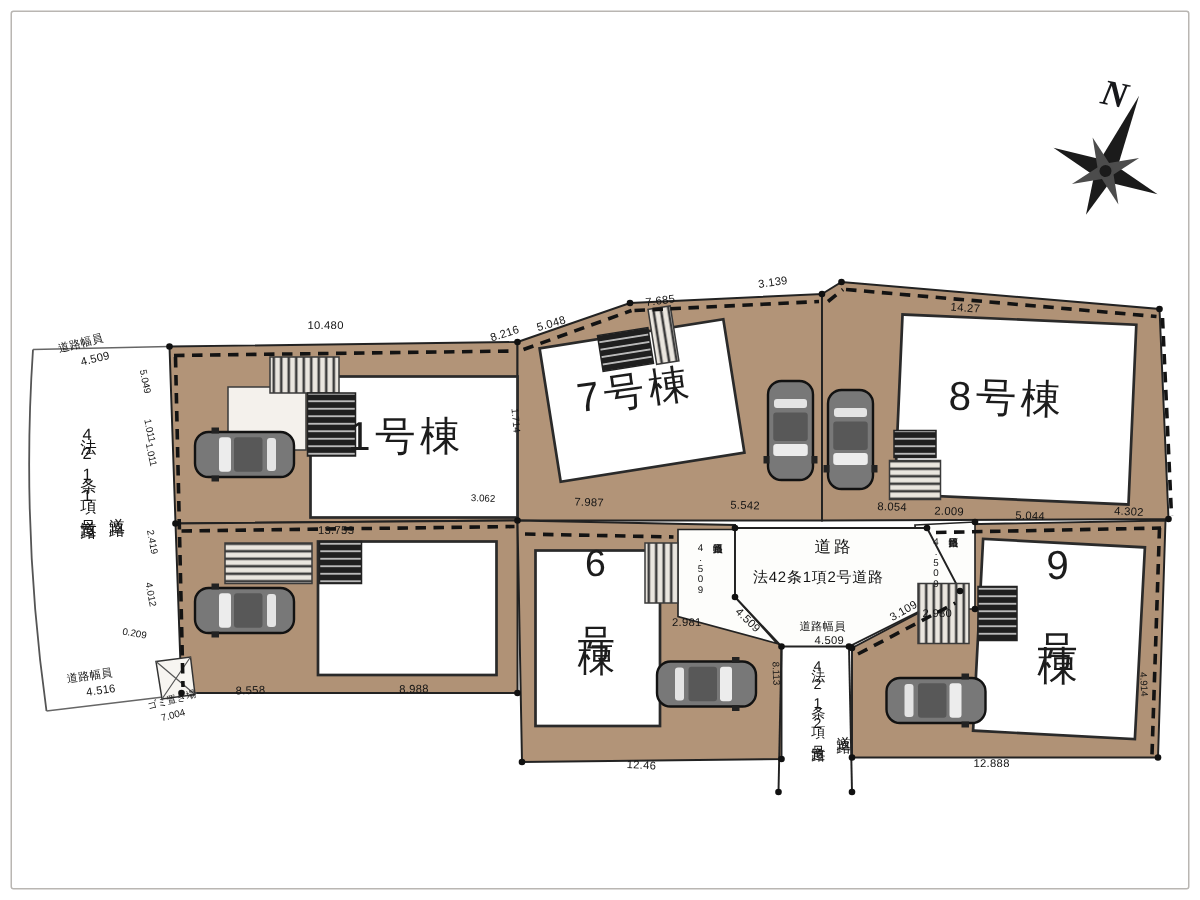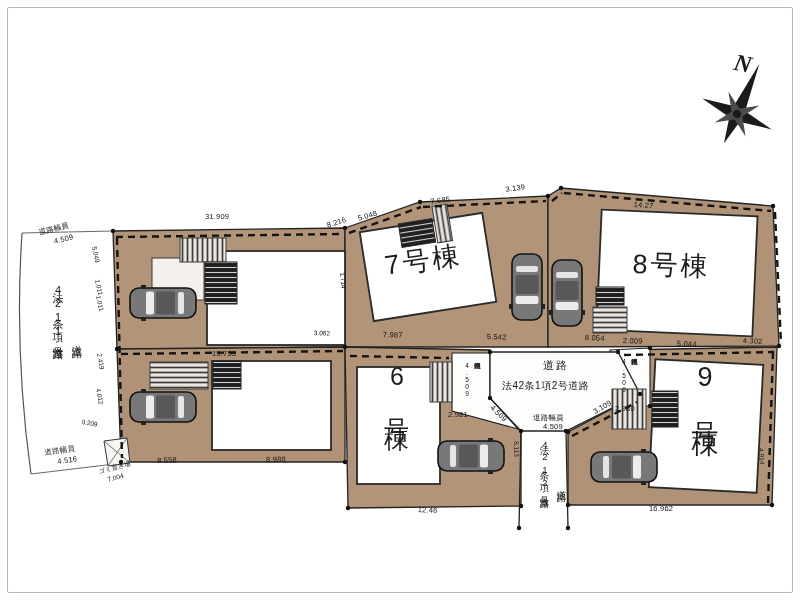--- a/index.html
+++ b/index.html
@@ -168,20 +168,21 @@
       <polygon points="0,24 5,0 -5,0"></polygon>
       <polygon points="24,0 0,5 0,-5"></polygon>
       <polygon points="-24,0 0,5 0,-5"></polygon>
     </g>
     <circle r="4" fill="#1b1b1b"></circle>
   </g>
 </svg>
 
 <span class="lbl n-label" style="left:737px;top:50px;transform:rotate(12deg);">N</span>
 
+<span class="lbl bldg" style="left:232px;top:278px;">1号棟</span>
 <span class="lbl bldg" style="left:383px;top:253px;transform:rotate(-8deg);">7号棟</span>
 <span class="lbl bldg" style="left:633px;top:251px;transform:rotate(2deg);">8号棟</span>
 <span class="lbl bldg bldg-sm vert" style="left:384px;top:362px;letter-spacing:8px;">6号棟</span>
 <span class="lbl bldg vert" style="left:691px;top:362px;letter-spacing:8px;">9号棟</span>
 
 <span class="lbl road-name vert" style="left:71px;top:337px;">道路</span>
 <span class="lbl road-class-v vert" style="left:52px;top:283px;font-size:11px;">法42条1項1号道路</span>
 <span class="lbl dim" style="left:38px;top:229px;transform:rotate(-14deg);">道路幅員</span>
 <span class="lbl dim" style="left:53px;top:238px;transform:rotate(-14deg);">4.509</span>
 <span class="lbl dim" style="left:44px;top:449px;transform:rotate(-8deg);">道路幅員</span>
@@ -196,39 +197,39 @@
 <span class="lbl road-name vert" style="left:556px;top:482px;font-size:10px;">道路</span>
 
 <span class="lbl dim6 vert" style="left:474px;top:357px;">道路幅員</span>
 <span class="lbl dim6 vert" style="left:463px;top:362px;">4.509</span>
 <span class="lbl dim6 vert" style="left:631px;top:353px;">道路幅員</span>
 <span class="lbl dim6 vert" style="left:620px;top:358px;">4.509</span>
 
 <span class="lbl dim6" style="left:98px;top:469px;transform:rotate(-15deg);">ゴミ置き場</span>
 <span class="lbl dim6" style="left:107px;top:477px;transform:rotate(-15deg);">7.004</span>
 
-<span class="lbl dim" style="left:205px;top:213px;">31.909</span>
+<span class="lbl dim" style="left:205px;top:213px;">10.480</span>
 <span class="lbl dim" style="left:326px;top:222px;transform:rotate(-18deg);">8.216</span>
 <span class="lbl dim" style="left:357px;top:215px;transform:rotate(-16deg);">5.048</span>
 <span class="lbl dim" style="left:430px;top:198px;transform:rotate(-7deg);">7.685</span>
 <span class="lbl dim" style="left:505px;top:186px;transform:rotate(-8deg);">3.139</span>
 <span class="lbl dim" style="left:634px;top:201px;transform:rotate(4deg);">14.27</span>
 <span class="lbl dim" style="left:212px;top:350px;">13.753</span>
 <span class="lbl dim" style="left:157px;top:457px;transform:rotate(-2deg);">8.558</span>
 <span class="lbl dim" style="left:266px;top:456px;transform:rotate(-1deg);">8.988</span>
 <span class="lbl dim" style="left:383px;top:331px;transform:rotate(2deg);">7.987</span>
 <span class="lbl dim" style="left:487px;top:333px;transform:rotate(2deg);">5.542</span>
 <span class="lbl dim" style="left:585px;top:334px;transform:rotate(2deg);">8.054</span>
 <span class="lbl dim" style="left:623px;top:337px;transform:rotate(2deg);">2.009</span>
 <span class="lbl dim" style="left:677px;top:340px;transform:rotate(2deg);">5.044</span>
 <span class="lbl dim" style="left:743px;top:337px;transform:rotate(3deg);">4.302</span>
 <span class="lbl dim" style="left:448px;top:411px;">2.981</span>
 <span class="lbl dim" style="left:615px;top:405px;">2.980</span>
 <span class="lbl dim" style="left:418px;top:506px;transform:rotate(3deg);">12.46</span>
-<span class="lbl dim" style="left:649px;top:505px;">16.962</span>
+<span class="lbl dim" style="left:649px;top:505px;">12.888</span>
 <span class="lbl dim" style="left:494px;top:404px;transform:rotate(44deg);">4.509</span>
 <span class="lbl dim" style="left:592px;top:409px;transform:rotate(-30deg);">3.109</span>
 <span class="lbl dim6" style="left:519px;top:441px;transform:rotate(88deg);">8.113</span>
 <span class="lbl dim6" style="left:97px;top:246px;transform:rotate(78deg);">5.049</span>
 <span class="lbl dim6" style="left:100px;top:279px;transform:rotate(78deg);">1.011</span>
 <span class="lbl dim6" style="left:101px;top:295px;transform:rotate(78deg);">1.011</span>
 <span class="lbl dim6" style="left:102px;top:353px;transform:rotate(80deg);">2.419</span>
 <span class="lbl dim6" style="left:101px;top:388px;transform:rotate(80deg);">4.012</span>
 <span class="lbl dim6" style="left:82px;top:419px;transform:rotate(10deg);">0.209</span>
 <span class="lbl dim6" style="left:345px;top:272px;transform:rotate(85deg);">1.714</span>

